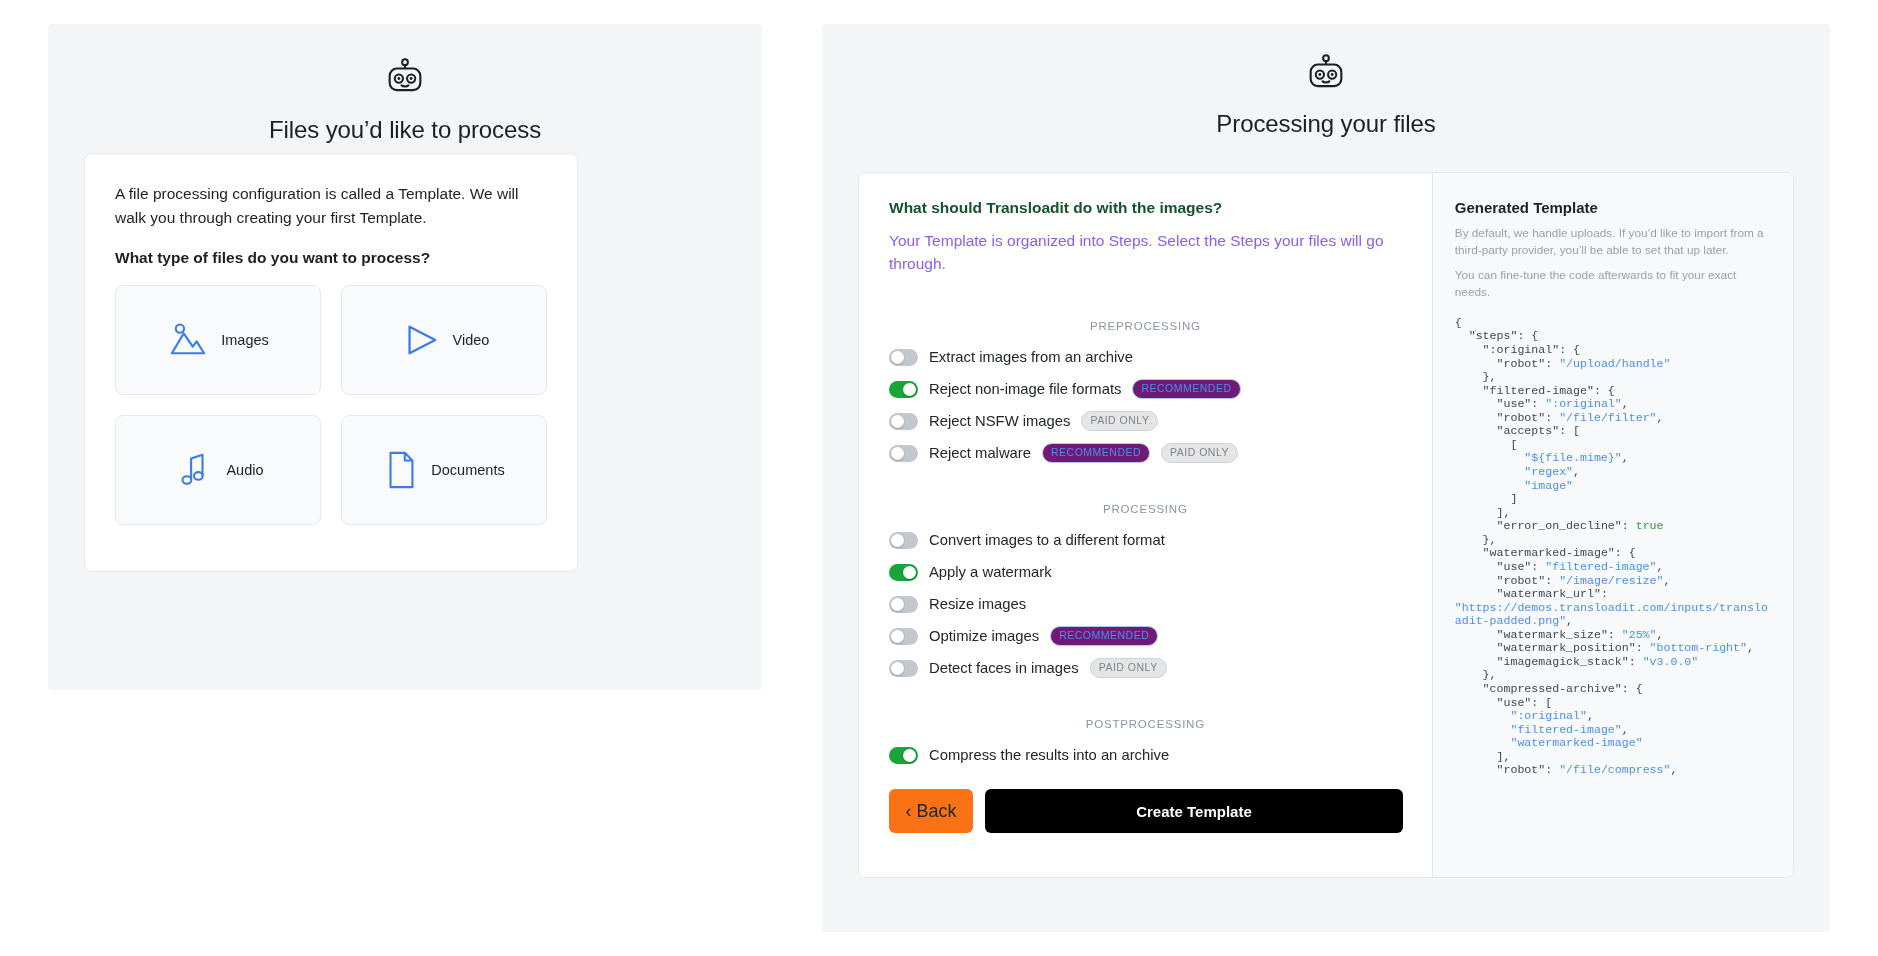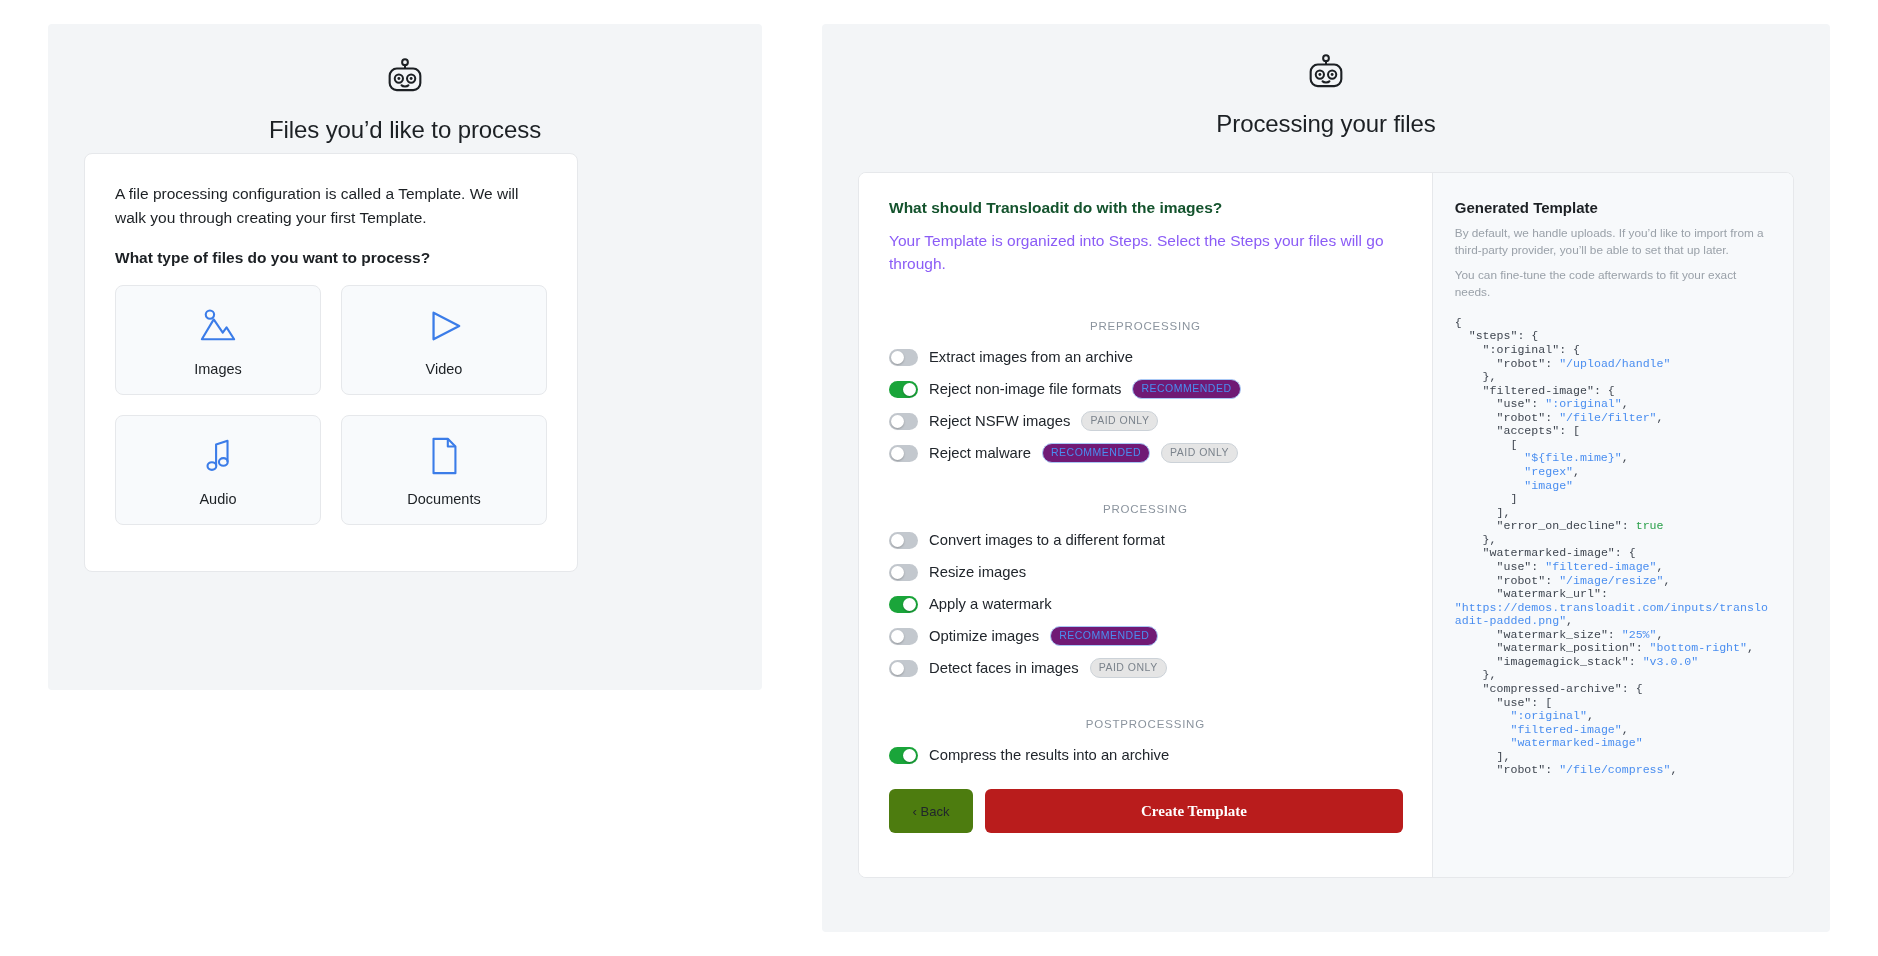--- a/index.html
+++ b/index.html
@@ -55,21 +55,21 @@
   .type-grid {
     display: grid;
     grid-template-columns: 1fr 1fr;
     gap: 20px;
   }
   .type-card {
     background: #f8fafc;
     border: 1px solid #e6e8eb;
     border-radius: 8px;
     height: 110px;
-    display: flex; flex-direction: column;
+    display: flex; flex-direction: row;
     align-items: center; justify-content: center;
     gap: 12px;
     cursor: pointer;
   }
   .type-card .ficon { height: 46px; display:flex; align-items:center; }
   .type-card .tlabel { font-size: 14.5px; color: #1c2024; }
 
   
   .card-right {
     position: absolute; left: 858px; top: 172px;
@@ -130,29 +130,29 @@
     white-space: nowrap; line-height: 1.2;
   }
   .badge.rec { color: #4a8ef0; border: 1px solid #a9c8f5; background:#701a75; }
   .badge.paid { color: #7b838c; border: 1px solid #ccd2d8; background:#e5e5e5; }
 
   .btn-row {
     position: absolute; left: 30px; bottom: 44px;
     display: flex; gap: 12px; width: 514px;
   }
   .btn-back {
-    background: #4d7c0f; border: none; border-radius: 6px;
+    background: #f97316; border: none; border-radius: 6px;
     width: 84px; height: 44px;
-    font-size: 13px; color: #21262c; cursor: pointer;
+    font-size: 18px; color: #21262c; cursor: pointer;
     font-family: inherit;
   }
   .btn-create {
-    flex: 1; background: #b91c1c; border: none; border-radius: 6px;
+    flex: 1; background: #000000; border: none; border-radius: 6px;
     height: 44px; color: #fff; font-size: 15px; font-weight: 700;
-    cursor: pointer; font-family: Liberation Serif, serif;
+    cursor: pointer; font-family: Liberation Sans, sans-serif;
   }
 
   .gen-h { font-size: 15px; font-weight: 700; color:#1c2024; margin-bottom: 9px; }
   .gen-p {
     font-size: 11.8px; line-height: 1.48; color: #9aa1a9;
     margin-bottom: 7px;
   }
   .code {
     margin-top: 14px;
     font-family: "Liberation Mono", "DejaVu Sans Mono", monospace;
@@ -293,30 +293,30 @@
           </div>
           <div class="grp-proc">
             <div class="group-label">PROCESSING</div>
             <div class="toggle-row">
               <span class="sw">
                 <span class="knob"></span>
               </span>
               <span class="t-label">Convert images to a different format</span>
             </div>
             <div class="toggle-row">
+              <span class="sw on">
+                <span class="knob"></span>
+              </span>
+              <span class="t-label">Apply a watermark</span>
+            </div>
+            <div class="toggle-row">
               <span class="sw">
                 <span class="knob"></span>
               </span>
               <span class="t-label">Resize images</span>
-            </div>
-            <div class="toggle-row">
-              <span class="sw on">
-                <span class="knob"></span>
-              </span>
-              <span class="t-label">Apply a watermark</span>
             </div>
             <div class="toggle-row">
               <span class="sw">
                 <span class="knob"></span>
               </span>
               <span class="t-label">Optimize images</span>
               <span class="badge rec">RECOMMENDED</span>
             </div>
             <div class="toggle-row">
               <span class="sw">

